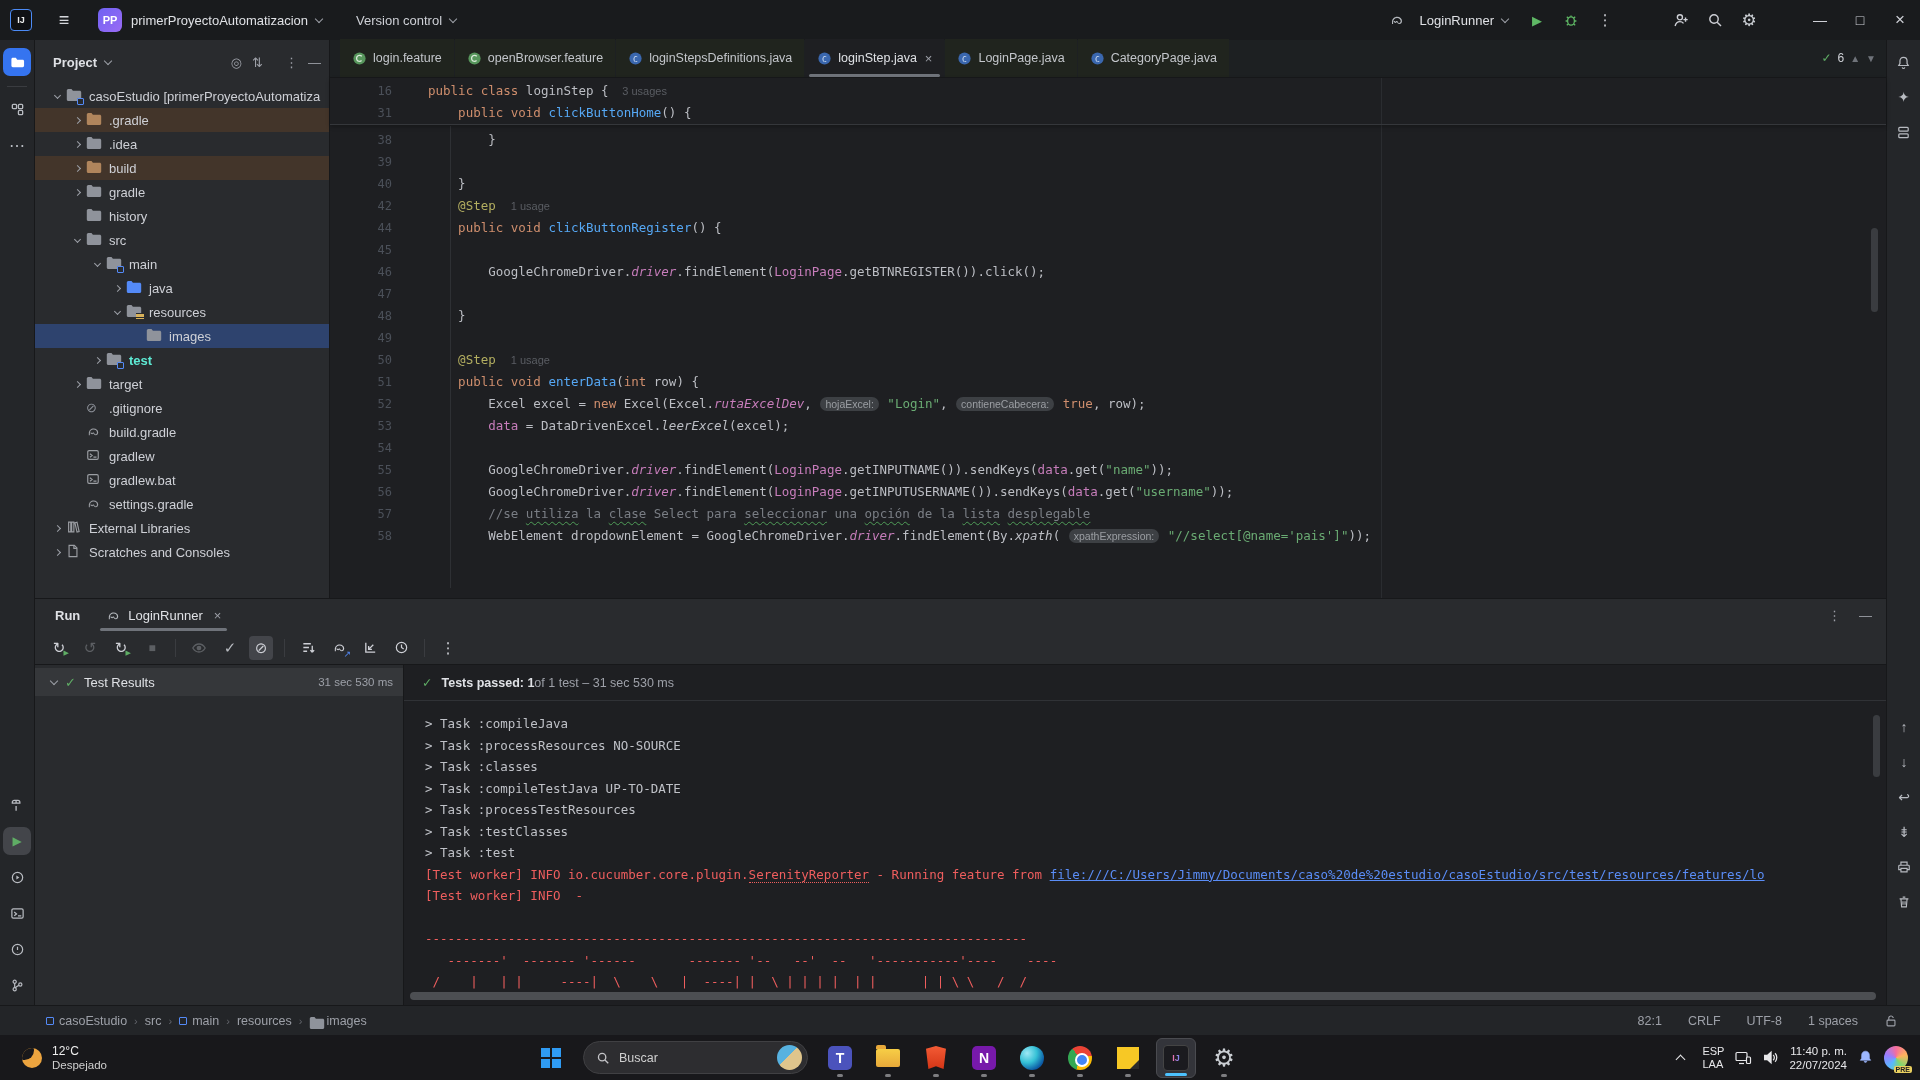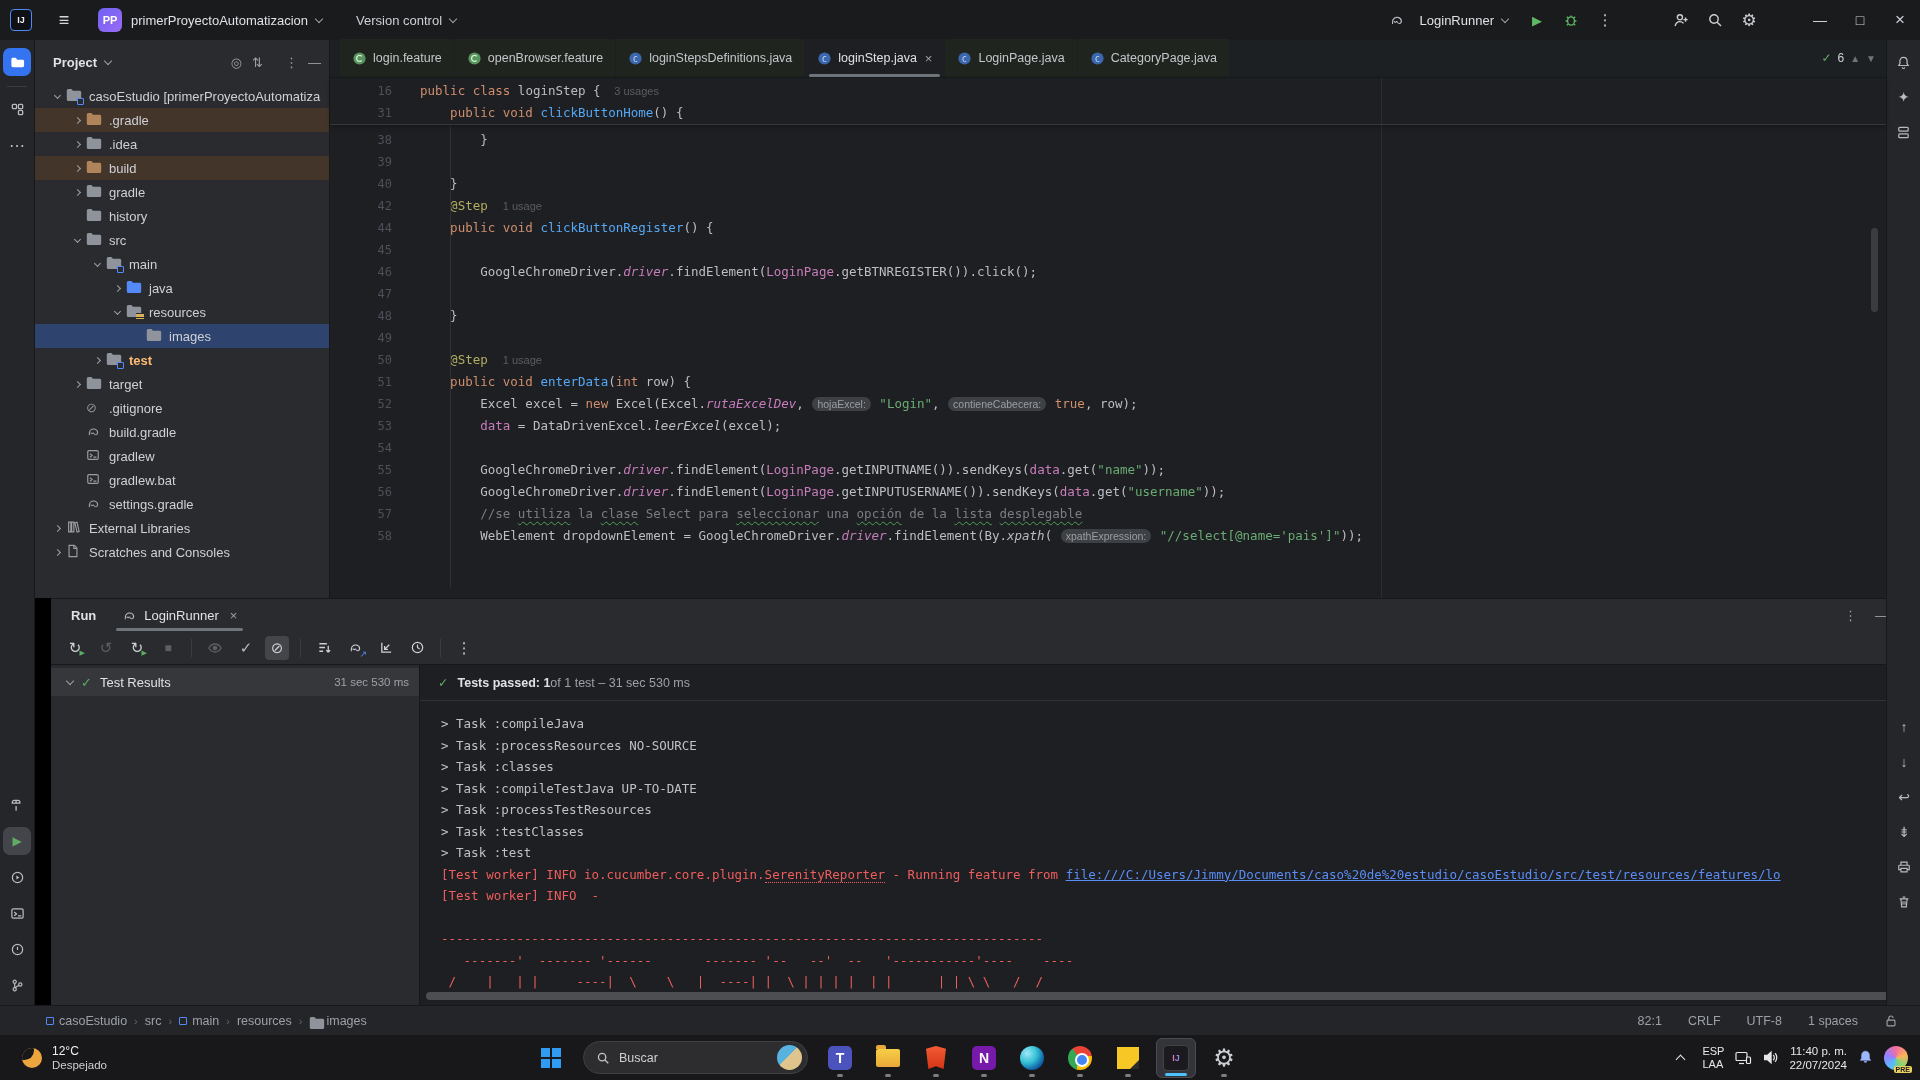--- a/index.html
+++ b/index.html
@@ -46,21 +46,21 @@
   .pj-head .icons{margin-left:auto;display:flex;align-items:center;gap:10px;color:var(--dim);}
   .pj-head .icons span{font-size:13px;}
   #project-tree{font-size:13px;color:#ced0d6;}
   .trow{height:24px;display:flex;align-items:center;white-space:nowrap;overflow:hidden;cursor:default;}
   .trow.sel{background:var(--sel);}
   .trow.exc{background:var(--exc);}
   .trow .chv{margin:0 6px 2px 0;width:5px;height:5px;}
   .trow .chv.closed{transform:rotate(-45deg);margin-bottom:0;}
   .trow .chv.none{visibility:hidden;}
   .ticon{width:17px;height:16px;margin-right:6px;position:relative;flex:0 0 auto;color:#8f939b;}
-  .tlabel.b{font-weight:bold;color:#fdba74;}
+  .tlabel.b{font-weight:bold;color:#5eead4;}
   .fold{color:#8f939b;} .fold-ex{color:#b0855c;} .fold-src{color:#548af7;}
   .badge-blue{position:absolute;right:-1px;bottom:-1px;width:7px;height:7px;border:1.5px solid #548af7;background:var(--panel-bg);border-radius:1px;}
   .badge-res{position:absolute;right:-1px;bottom:0;width:8px;height:7px;background:var(--panel-bg);display:flex;flex-direction:column;justify-content:space-between;padding:1px 0;}
   .badge-res i{display:block;height:1.5px;background:#d8b25b;}
 
   
   #editor{left:330px;top:40px;width:1556px;height:558px;background:var(--editor-bg);}
   #tabbar{height:38px;background:#1d2022;border-bottom:1px solid var(--border);display:flex;align-items:flex-end;padding-left:10px;}
   .tab{height:38px;display:flex;align-items:center;padding:0 12px;background:var(--tabgreen);color:#c3c6cb;font-size:12.5px;position:relative;margin-right:1px;}
   .tab.active{background:var(--editor-bg);color:#dfe1e5;}
@@ -69,34 +69,34 @@
   .tab .x{margin-left:8px;color:var(--dim);font-size:13px;}
   .tab-extra{margin-left:auto;display:flex;align-items:center;height:38px;gap:14px;padding-right:10px;color:var(--dim);}
   .inspect{display:flex;align-items:center;gap:6px;font-size:12px;}
   .inspect .ck{color:#5fad65;}
   .inspect .num{color:#ced0d6;}
   .inspect .c2{color:var(--dimmer);font-size:10px;}
 
   #code{position:relative;font-family:"DejaVu Sans Mono","Liberation Mono",monospace;font-size:12.5px;line-height:22px;}
   .cline{display:flex;height:22px;white-space:pre;}
   .gut{width:62px;text-align:right;color:var(--gutter);flex:0 0 auto;font-size:12px;}
-  .code{margin-left:28px;}
+  .code{margin-left:36px;}
   .ck{color:var(--kw);} .cd{color:var(--decl);} .ct{color:var(--txt);} .cf{color:var(--fld);}
   .ci{font-style:italic;} .cs{color:var(--str);} .ca{color:var(--ann);} .cc{color:var(--cmt);}
   .cw{text-decoration:underline wavy #4f9d58 1px;text-underline-offset:3px;}
   .cu{color:var(--usage);font-family:"Liberation Sans",sans-serif;font-size:11px;}
   .chip{background:var(--chipbg);color:var(--chiptx);font-family:"Liberation Sans",sans-serif;font-size:10.5px;border-radius:7px;padding:1px 5px;margin:0 1px;}
   #sticky{border-bottom:1px solid #35373b;box-shadow:0 2px 4px rgba(0,0,0,.25);position:relative;z-index:2;padding-top:2px;}
   #codelines{padding-top:4px;}
   .guide{position:absolute;width:1px;background:#2e3034;}
   .wrapguide{position:absolute;width:1px;background:#2a2c30;}
   .vscroll{position:absolute;width:7px;border-radius:4px;background:#4a4d52;opacity:.65;}
 
   
-  #runpanel{left:51px;top:598px;width:1851px;height:407px;background:var(--editor-bg);border-top:1px solid var(--border);}
+  #runpanel{left:35px;top:598px;width:1851px;height:407px;background:var(--editor-bg);border-top:1px solid var(--border);}
   .rp-head{height:32px;display:flex;align-items:center;padding-left:20px;background:var(--panel-bg);}
   .rp-title{font-weight:bold;color:#dfe1e5;margin-right:26px;}
   .rp-tab{display:flex;align-items:center;gap:7px;height:32px;position:relative;color:#dfe1e5;}
   .rp-tab::after{content:"";position:absolute;left:-6px;right:-6px;bottom:0;height:3px;border-radius:2px;background:#6f737a;}
   .rp-tab .x{color:var(--dim);margin-left:4px;}
   .rp-head-right{margin-left:auto;display:flex;gap:18px;padding-right:14px;color:var(--dim);}
   .rp-toolbar{height:34px;display:flex;align-items:center;gap:7px;padding-left:12px;background:var(--panel-bg);border-bottom:1px solid var(--border);}
   .rt-ic{width:24px;height:24px;border-radius:4px;display:flex;align-items:center;justify-content:center;color:#ced0d6;font-size:15px;position:relative;}
   .rt-ic.dis{color:#5c5f63;}
   .rt-ic.sel{background:#43454a;}

